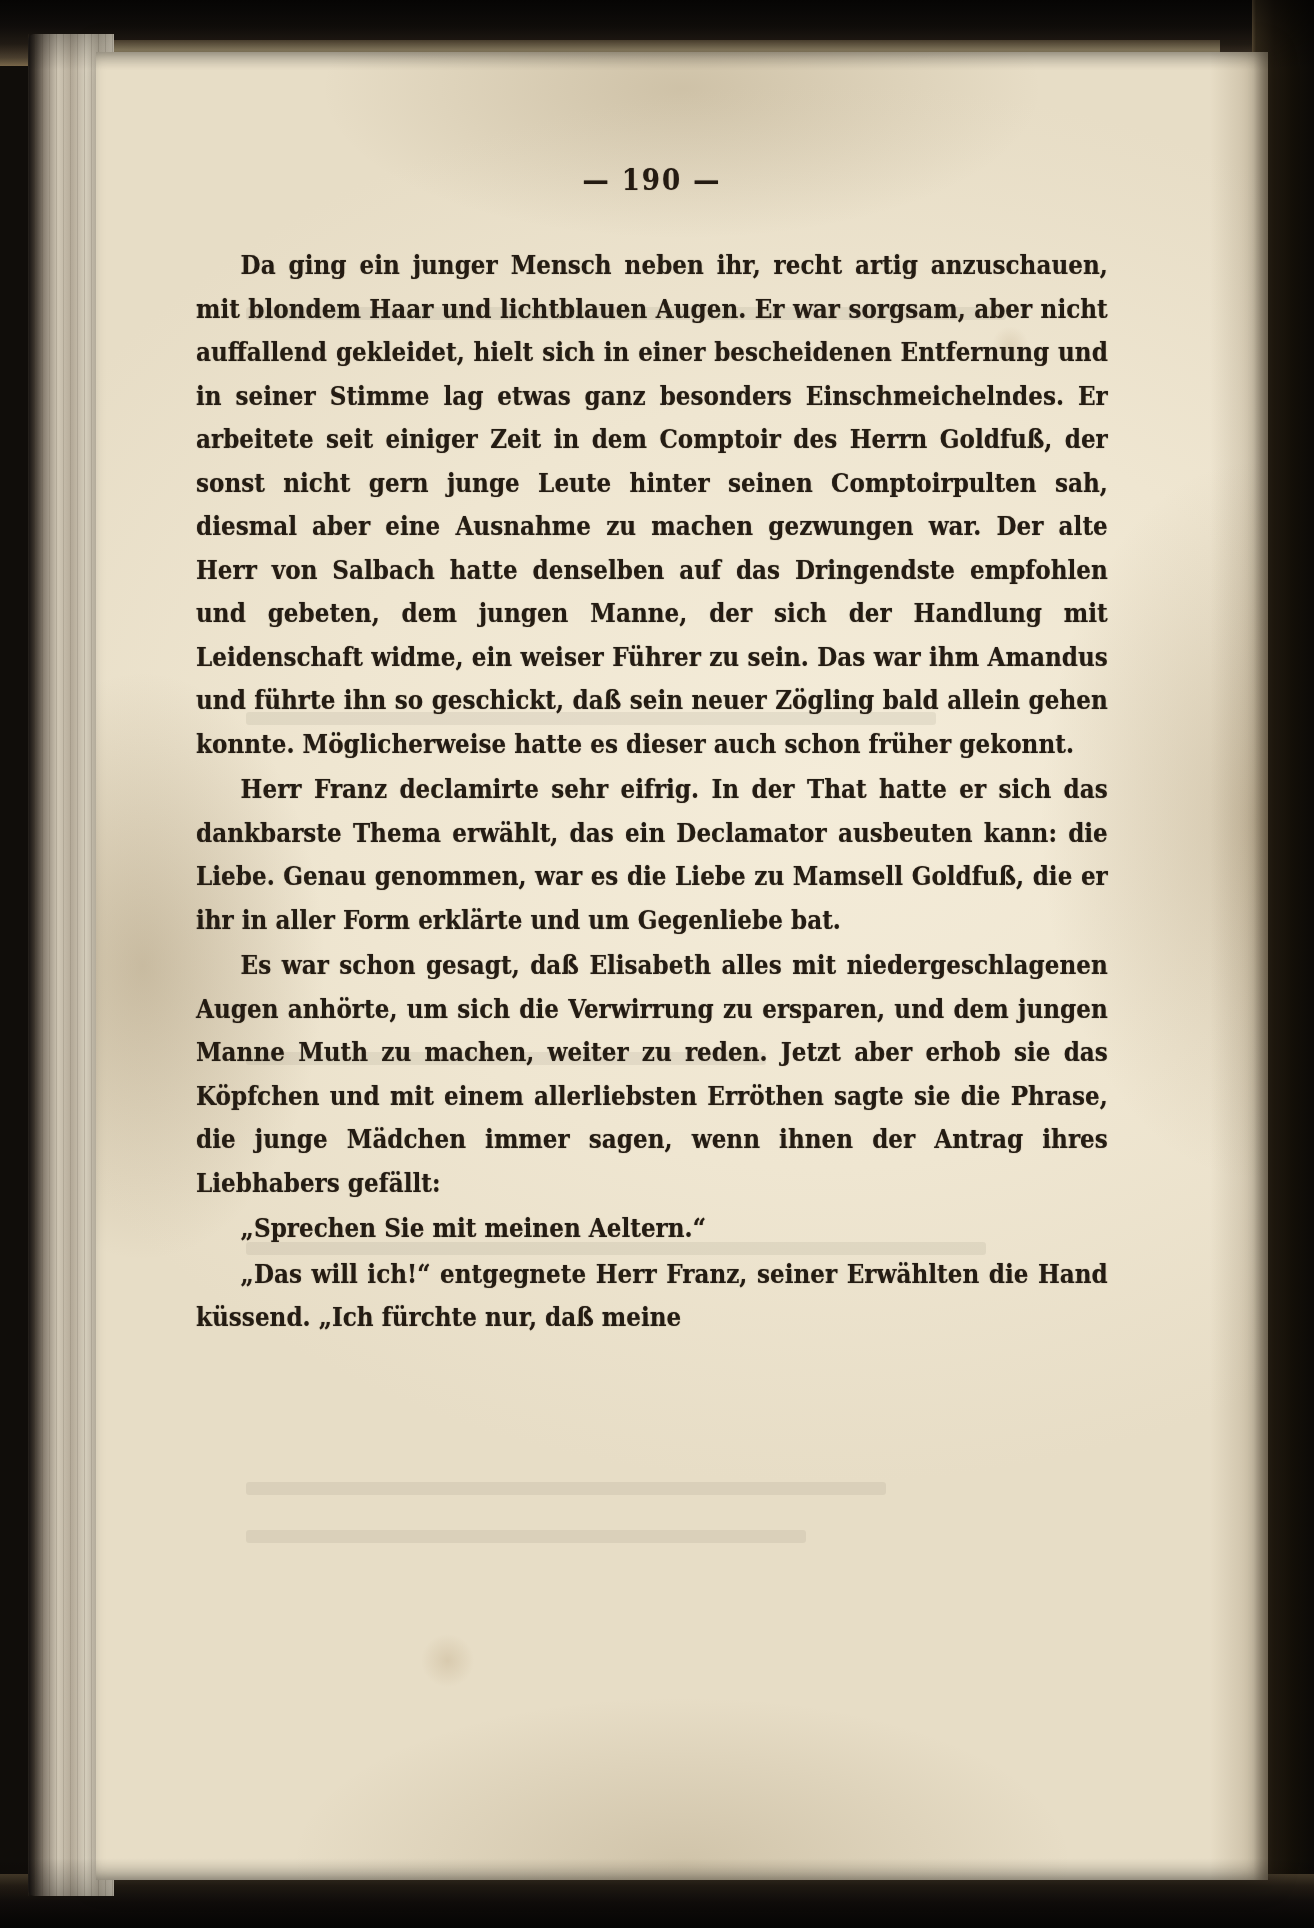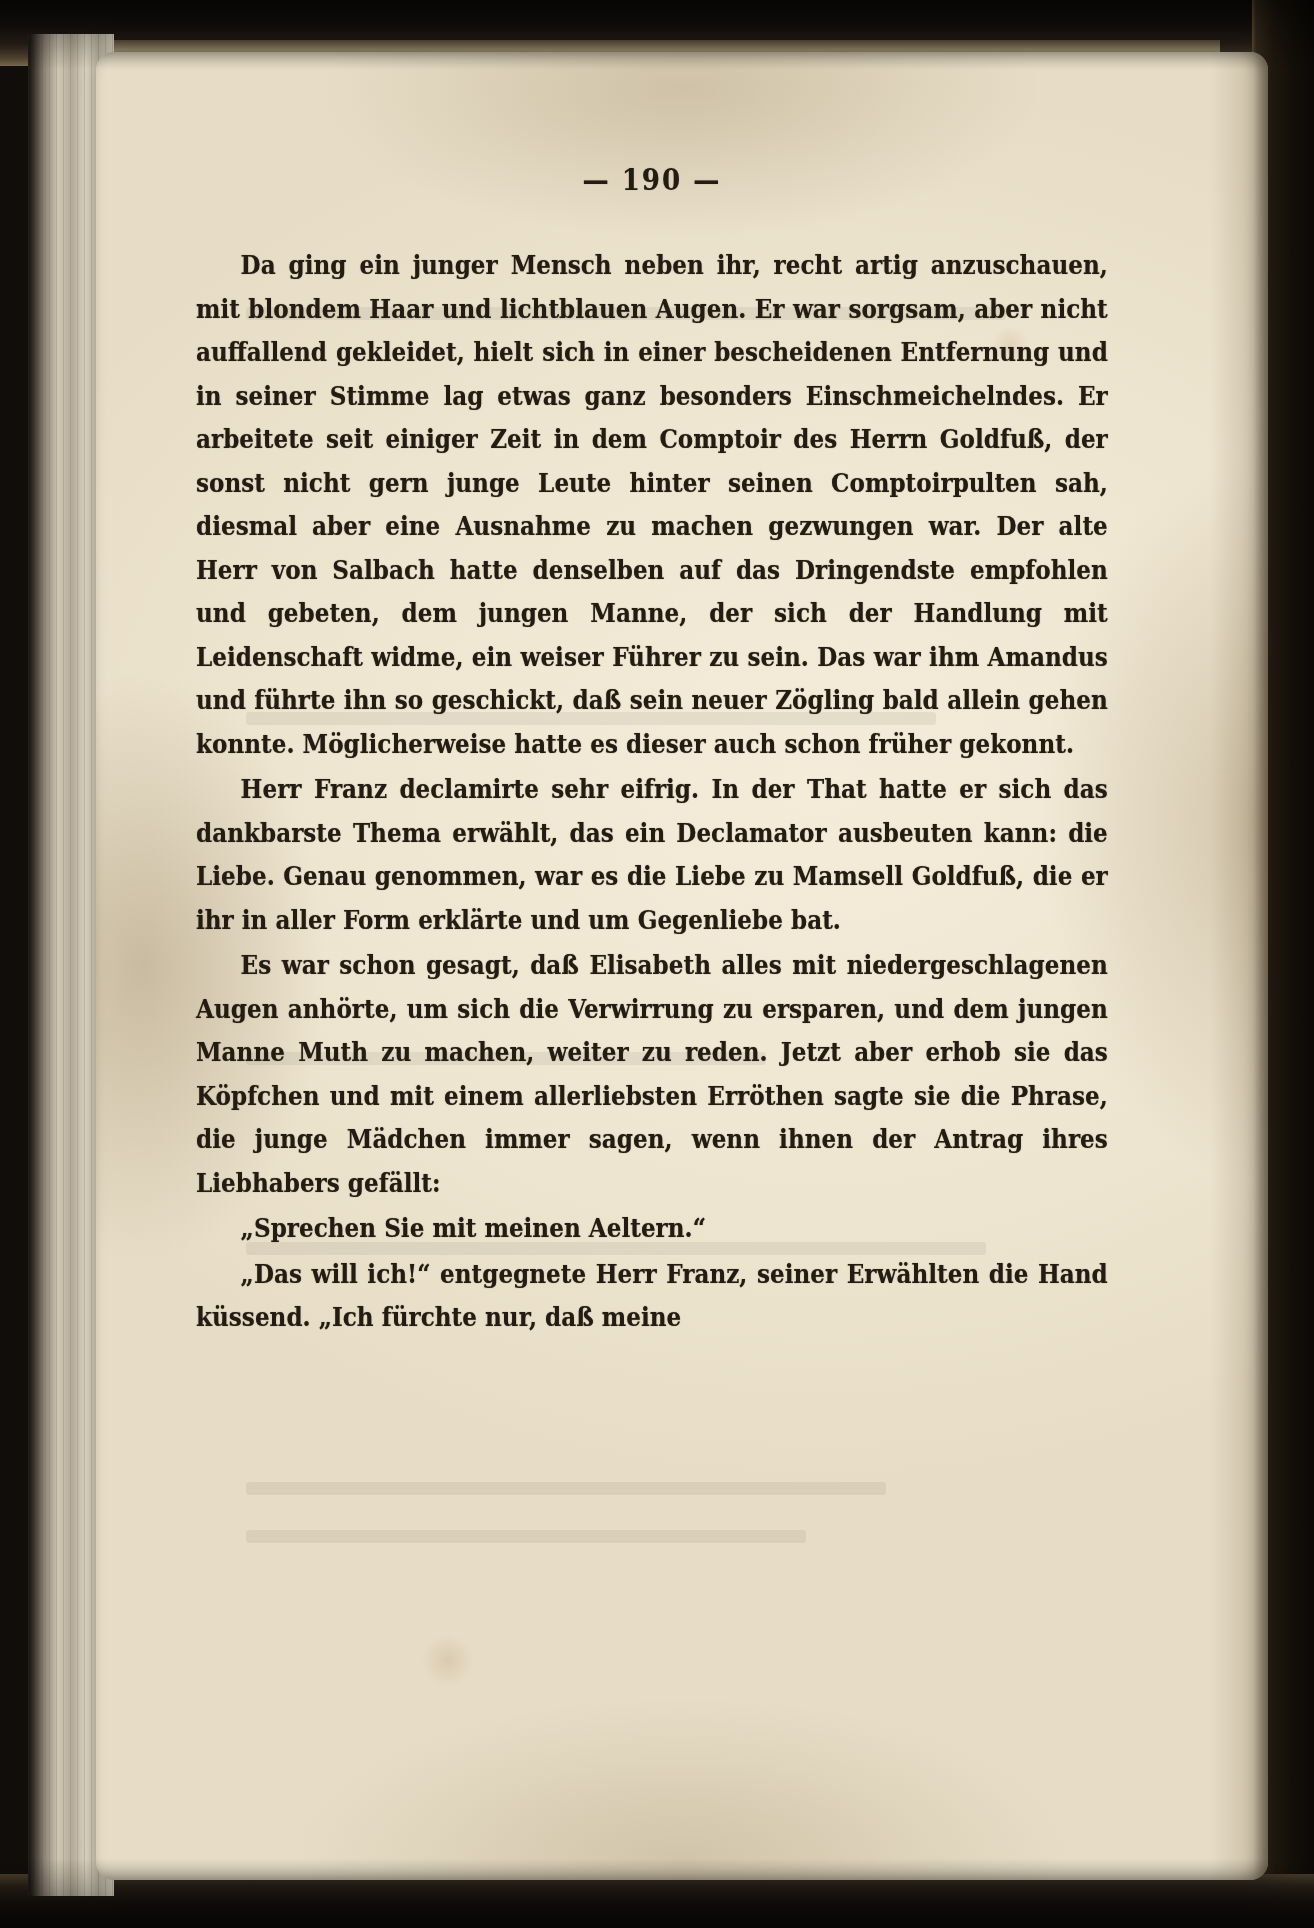--- a/index.html
+++ b/index.html
@@ -102,21 +102,20 @@
   .page {
     position: absolute;
     left: 96px;
     top: 52px;
     width: 1172px;
     height: 1828px;
     background:
       radial-gradient(ellipse 900px 700px at 62% 40%, #f4ecd9 0%, #efe6d1 55%, #e7ddc6 100%);
     box-shadow: -8px 0 16px rgba(0,0,0,0.45) inset, 0 0 28px rgba(0,0,0,0.25);
     overflow: hidden;
-    border-radius: 18px;
   }
   
   .page::before {
     content: "";
     position: absolute;
     inset: 0;
     pointer-events: none;
     background:
       radial-gradient(ellipse 260px 420px at 4% 50%, rgba(120,98,62,0.30), rgba(120,98,62,0) 70%),
       radial-gradient(ellipse 300px 500px at 99% 42%, rgba(128,104,64,0.26), rgba(128,104,64,0) 72%),

